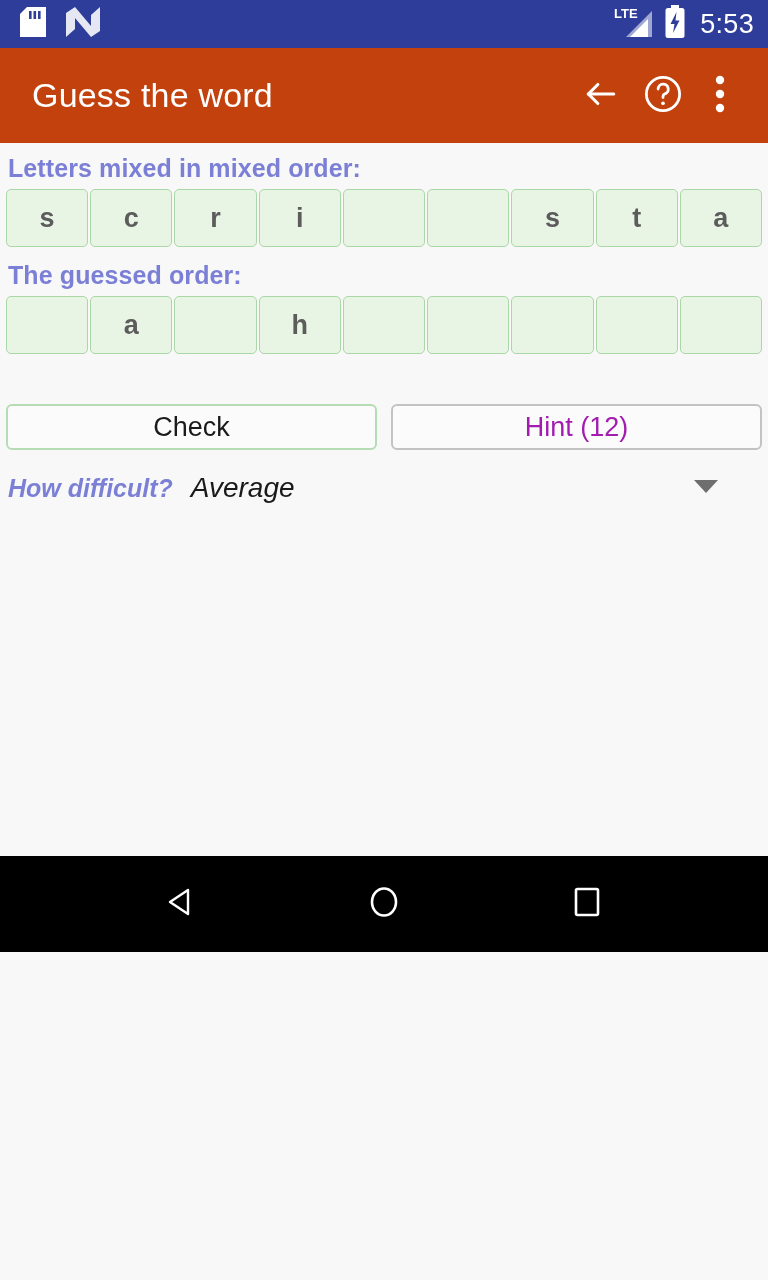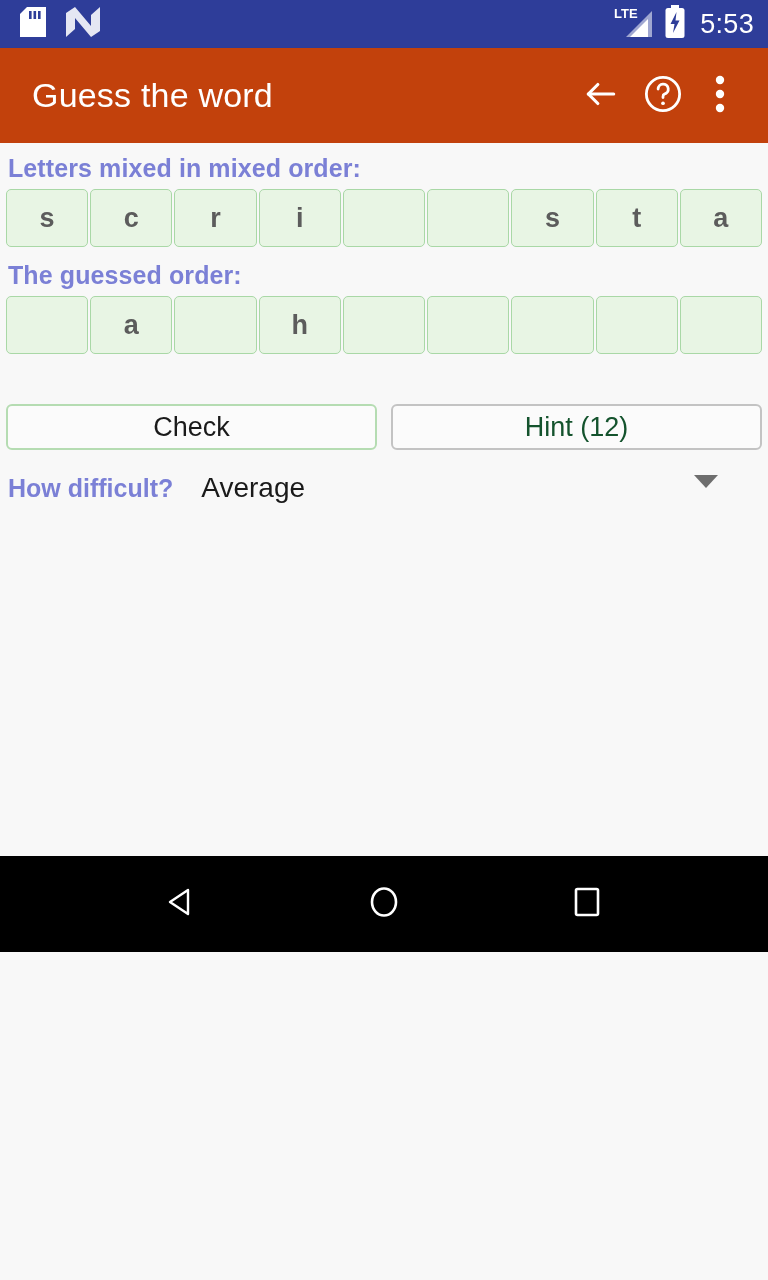--- a/index.html
+++ b/index.html
@@ -150,39 +150,41 @@
     font-size: 27px;
     color: #1a1a1a;
     cursor: pointer;
     border: 2px solid #b5dcb2;
     min-width: 0;
     white-space: nowrap;
     margin-top: 36px;
   }
   .btn.disabled {
     border-color: #c3c3c3;
-    color: #14532d;
+    color: #a21caf;
     cursor: default;
   }
 
   .difficulty-row {
     display: flex;
     align-items: center;
     padding: 6px 2px 0 2px;
-    gap: 28px;
+    gap: 18px;
+    font-style: italic;
   }
   .difficulty-label {
     color: #7b80d6;
     font-size: 25px;
     font-weight: bold;
     white-space: nowrap;
   }
   .spinner {
     flex: 1 1 auto;
     display: flex;
+    align-items: center;
     cursor: pointer;
     min-width: 0;
   }
   .spinner-value {
     font-size: 28px;
     color: #1a1a1a;
     white-space: nowrap;
   }
   .spinner-arrow {
     margin-left: auto;

